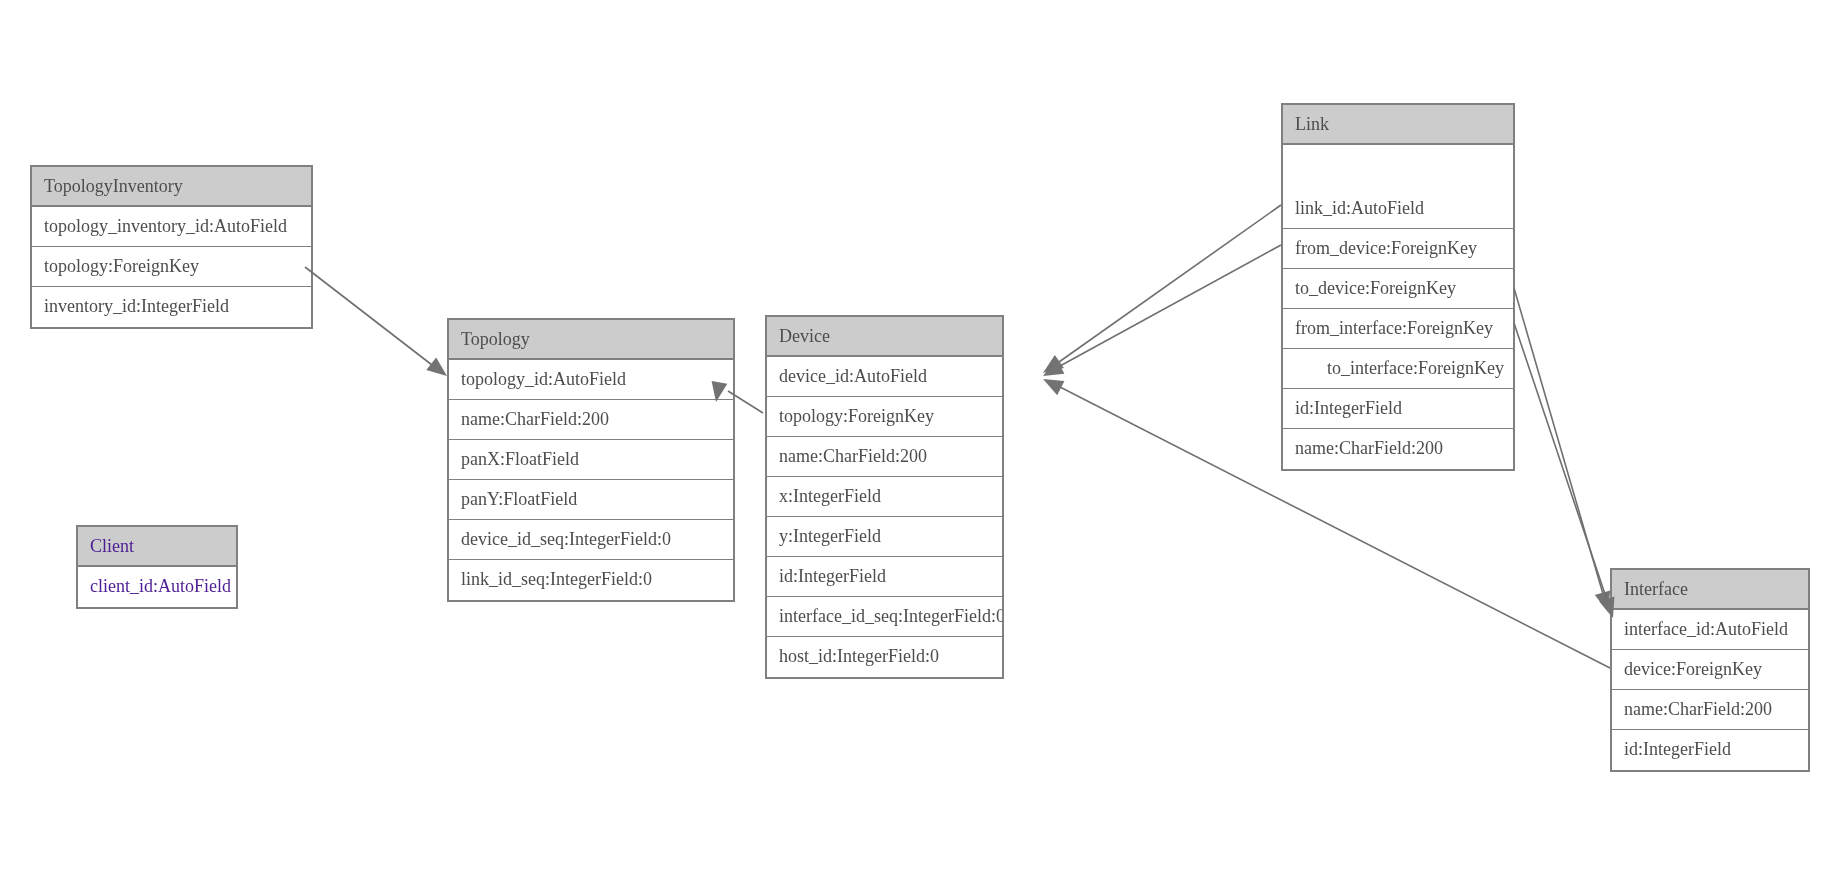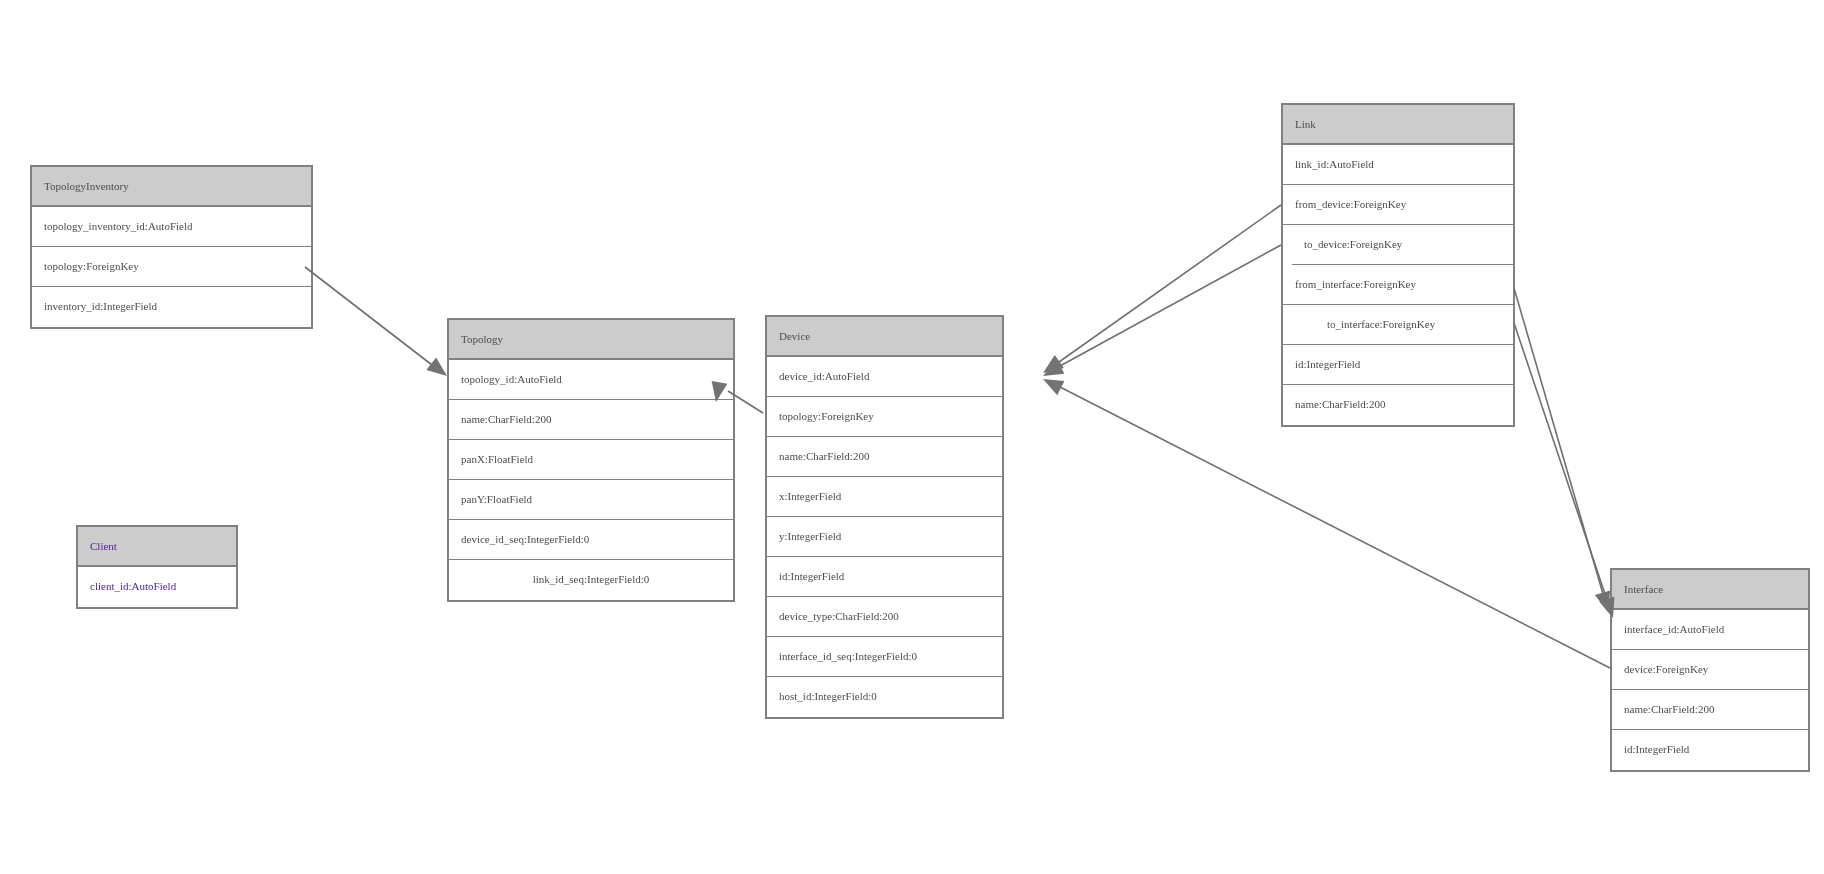--- a/index.html
+++ b/index.html
@@ -10,21 +10,21 @@
     background: #ffffff;
     font-family: "Liberation Serif", "DejaVu Serif", serif;
     overflow: hidden;
   }
   .entity {
     position: absolute;
     box-sizing: border-box;
     border: 2px solid #808080;
     background: #ffffff;
     color: #4d4d4d;
-    font-size: 11px;
+    font-size: 18px;
   }
   .entity-header {
     box-sizing: border-box;
     height: 40px;
     line-height: 38px;
     padding: 0 12px;
     background: #cccccc;
     border-bottom: 2px solid #808080;
     white-space: nowrap;
     overflow: hidden;
@@ -58,43 +58,42 @@
       <div class="entity-row" style="border-bottom-color: rgb(128, 128, 128);">topology:ForeignKey</div>
       <div class="entity-row" style="border-bottom-color: rgb(128, 128, 128);">inventory_id:IntegerField</div>
     </div>
     <div class="entity" style="left: 447px; top: 318px; width: 288px; border-color: rgb(128, 128, 128); color: rgb(77, 77, 77);">
       <div class="entity-header" style="background: rgb(204, 204, 204); border-bottom-color: rgb(128, 128, 128);">Topology</div>
       <div class="entity-row" style="border-bottom-color: rgb(128, 128, 128);">topology_id:AutoField</div>
       <div class="entity-row" style="border-bottom-color: rgb(128, 128, 128);">name:CharField:200</div>
       <div class="entity-row" style="border-bottom-color: rgb(128, 128, 128);">panX:FloatField</div>
       <div class="entity-row" style="border-bottom-color: rgb(128, 128, 128);">panY:FloatField</div>
       <div class="entity-row" style="border-bottom-color: rgb(128, 128, 128);">device_id_seq:IntegerField:0</div>
-      <div class="entity-row" style="border-bottom-color: rgb(128, 128, 128); text-align: center;">link_id_seq:IntegerField:0</div>
+      <div class="entity-row" style="border-bottom-color: rgb(128, 128, 128);">link_id_seq:IntegerField:0</div>
     </div>
     <div class="entity" style="left: 76px; top: 525px; width: 162px; border-color: rgb(128, 128, 128); color: #4c1d95;">
       <div class="entity-header" style="background: rgb(204, 204, 204); border-bottom-color: rgb(128, 128, 128);">Client</div>
       <div class="entity-row" style="border-bottom-color: rgb(128, 128, 128);">client_id:AutoField</div>
     </div>
     <div class="entity" style="left: 765px; top: 315px; width: 239px; border-color: rgb(128, 128, 128); color: rgb(77, 77, 77);">
       <div class="entity-header" style="background: rgb(204, 204, 204); border-bottom-color: rgb(128, 128, 128);">Device</div>
       <div class="entity-row" style="border-bottom-color: rgb(128, 128, 128);">device_id:AutoField</div>
       <div class="entity-row" style="border-bottom-color: rgb(128, 128, 128);">topology:ForeignKey</div>
       <div class="entity-row" style="border-bottom-color: rgb(128, 128, 128);">name:CharField:200</div>
       <div class="entity-row" style="border-bottom-color: rgb(128, 128, 128);">x:IntegerField</div>
       <div class="entity-row" style="border-bottom-color: rgb(128, 128, 128);">y:IntegerField</div>
       <div class="entity-row" style="border-bottom-color: rgb(128, 128, 128);">id:IntegerField</div>
-      <div class="entity-row" style="border-bottom-color: rgb(128, 128, 128);">device_type:CharField:200</div>
       <div class="entity-row" style="border-bottom-color: rgb(128, 128, 128);">interface_id_seq:IntegerField:0</div>
       <div class="entity-row" style="border-bottom-color: rgb(128, 128, 128);">host_id:IntegerField:0</div>
     </div>
     <div class="entity" style="left: 1281px; top: 103px; width: 234px; border-color: rgb(128, 128, 128); color: rgb(77, 77, 77);">
       <div class="entity-header" style="background: rgb(204, 204, 204); border-bottom-color: rgb(128, 128, 128);">Link</div>
-      <div class="entity-row" style="border-bottom-color: rgb(128, 128, 128);">link_id:AutoField</div>
+      <div class="entity-row" style="border-bottom-color: rgb(128, 128, 128); margin-top: 44px;">link_id:AutoField</div>
       <div class="entity-row" style="border-bottom-color: rgb(128, 128, 128);">from_device:ForeignKey</div>
-      <div class="entity-row" style="border-bottom-color: rgb(128, 128, 128); margin-left: 9px;">to_device:ForeignKey</div>
+      <div class="entity-row" style="border-bottom-color: rgb(128, 128, 128);">to_device:ForeignKey</div>
       <div class="entity-row" style="border-bottom-color: rgb(128, 128, 128);">from_interface:ForeignKey</div>
       <div class="entity-row" style="border-bottom-color: rgb(128, 128, 128); padding-left: 44px;">to_interface:ForeignKey</div>
       <div class="entity-row" style="border-bottom-color: rgb(128, 128, 128);">id:IntegerField</div>
       <div class="entity-row" style="border-bottom-color: rgb(128, 128, 128);">name:CharField:200</div>
     </div>
     <div class="entity" style="left: 1610px; top: 568px; width: 200px; border-color: rgb(128, 128, 128); color: rgb(77, 77, 77);">
       <div class="entity-header" style="background: rgb(204, 204, 204); border-bottom-color: rgb(128, 128, 128);">Interface</div>
       <div class="entity-row" style="border-bottom-color: rgb(128, 128, 128);">interface_id:AutoField</div>
       <div class="entity-row" style="border-bottom-color: rgb(128, 128, 128);">device:ForeignKey</div>
       <div class="entity-row" style="border-bottom-color: rgb(128, 128, 128);">name:CharField:200</div>

